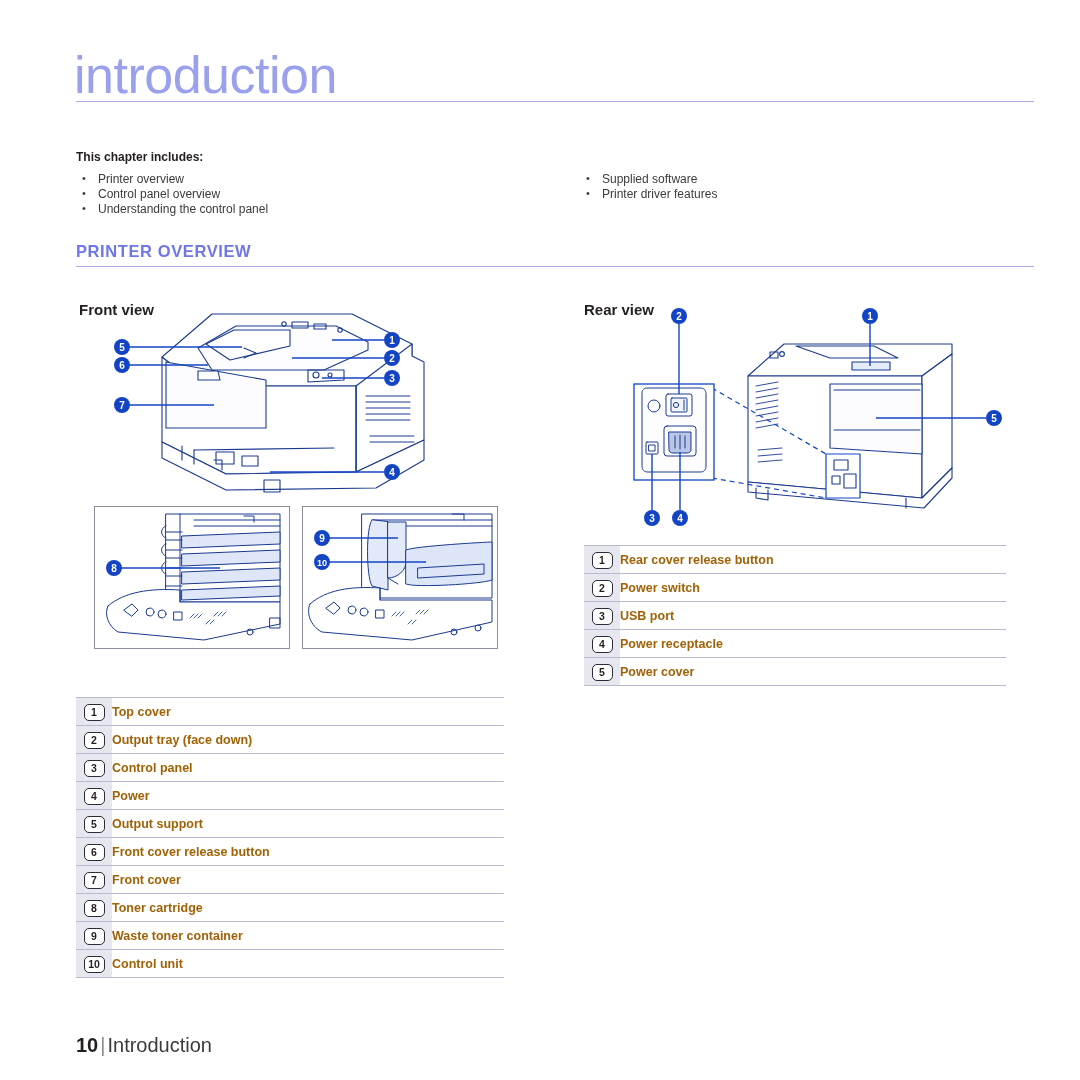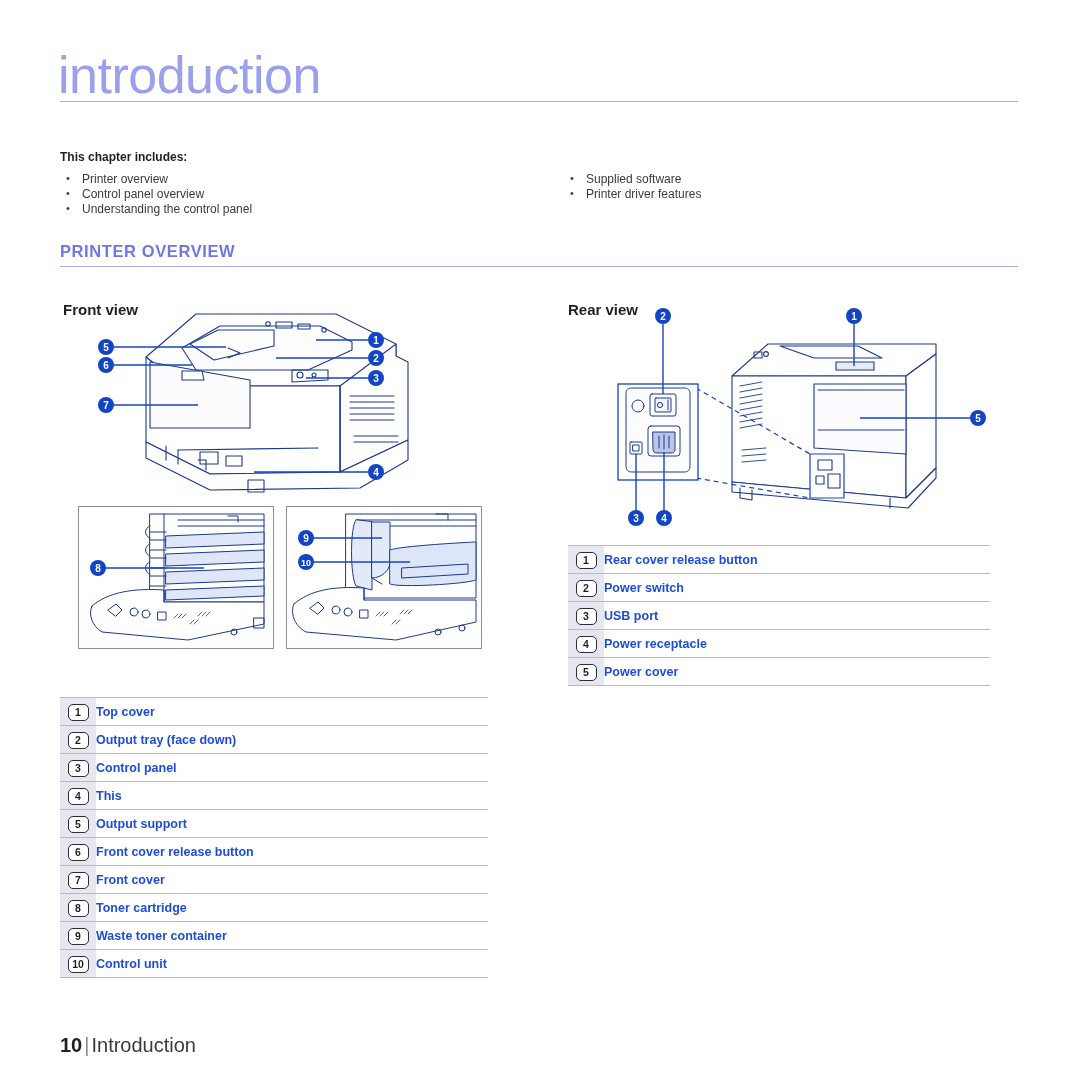--- a/index.html
+++ b/index.html
@@ -11,21 +11,21 @@
     width: 1080px;
     height: 1080px;
     font-family: "Liberation Sans", sans-serif;
     color: #231f20;
     position: relative;
     overflow: hidden;
   }
 
   .page {
     position: absolute;
-    left: 0; top: 0;
+    left: 16px; top: 0;
     width: 1044px;
     height: 1080px;
   }
 
   
   .chapter-title {
     position: absolute;
     left: 58px;
     top: 47px;
     font-size: 52px;
@@ -156,21 +156,21 @@
   .cell-num {
     width: 36px;
     background: #e6e7ef;
     text-align: center;
     height: 27px;
   }
   .cell-label {
     padding-left: 12px;
     font-size: 12.5px;
     font-weight: bold;
-    color: #1d4ed8;
+    color: #a16207;
     height: 27px;
     white-space: nowrap;
   }
   .badge {
     display: inline-block;
     min-width: 15px;
     height: 15px;
     line-height: 15px;
     border: 1.4px solid #2b2b3a;
     border-radius: 5px;
@@ -504,21 +504,21 @@
           <tr>
             <td class="cell-num"><span class="badge">2</span></td>
             <td class="cell-label">Output tray (face down)</td>
           </tr>
           <tr>
             <td class="cell-num"><span class="badge">3</span></td>
             <td class="cell-label">Control panel</td>
           </tr>
           <tr>
             <td class="cell-num"><span class="badge">4</span></td>
-            <td class="cell-label">This</td>
+            <td class="cell-label">Power</td>
           </tr>
           <tr>
             <td class="cell-num"><span class="badge">5</span></td>
             <td class="cell-label">Output support</td>
           </tr>
           <tr>
             <td class="cell-num"><span class="badge">6</span></td>
             <td class="cell-label">Front cover release button</td>
           </tr>
           <tr>

